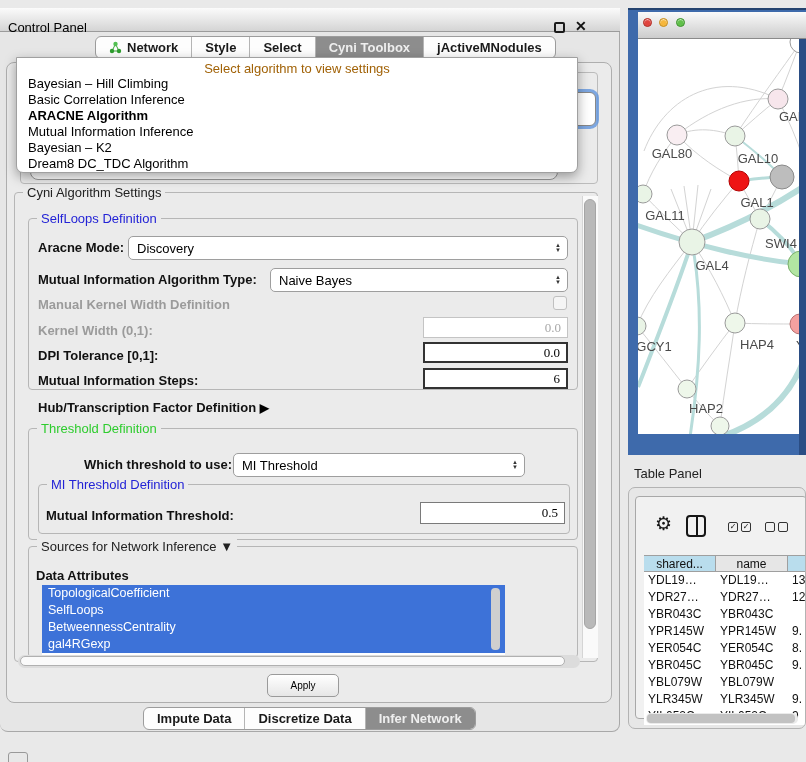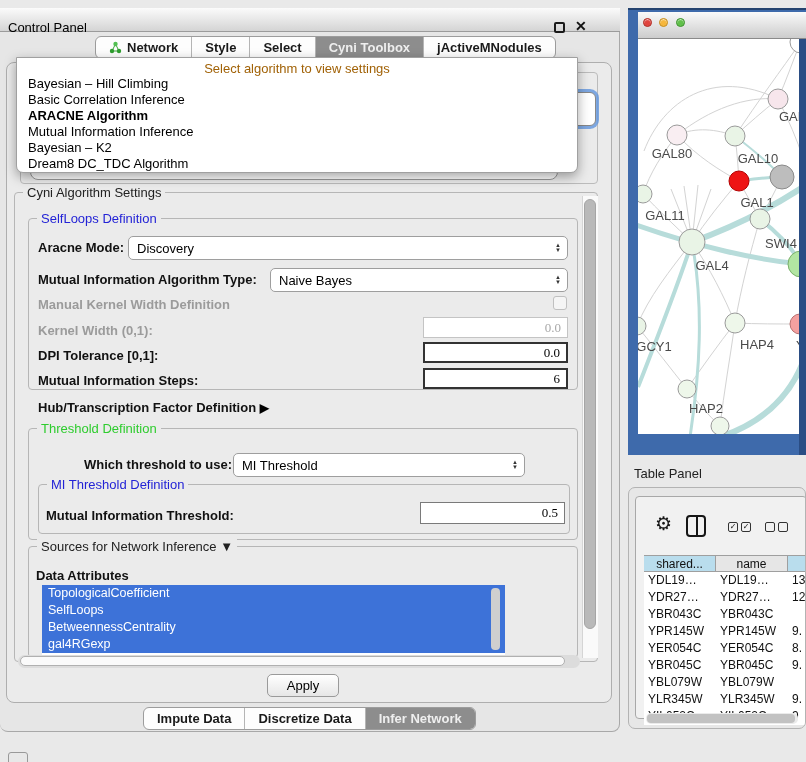--- a/index.html
+++ b/index.html
@@ -91,21 +91,21 @@
     background:#fafafa; border-left:1px solid #d5d5d5; }
   #settings-vthumb { position:absolute; left:584px; top:199px; width:12px; height:430px;
     background:#b9b9b9; border:1px solid #a5a5a5; border-radius:6px; }
   #settings-hscroll { position:absolute; left:18px; top:655px; width:562px; height:13px;
     background:#dcdcdc; border-radius:7px; z-index:6; }
   #settings-hthumb { position:absolute; left:2px; top:1px; width:545px; height:10px;
     background:#fafafa; border:1px solid #b0b0b0; border-radius:5px; }
 
   #apply-btn { position:absolute; left:267px; top:674px; width:72px; height:23px;
     background:linear-gradient(#ffffff,#e6e6e6); border:1px solid #9a9a9a; border-radius:5px;
-    font-size:13px; text-align:center; line-height:21px; color:#000; }
+    font-size:10px; text-align:center; line-height:21px; color:#000; }
 
   
   #net-window { position:absolute; left:628px; top:8px; width:178px; height:447px;
     background:#3e6aab; border-top:2px solid #24436f; overflow:hidden; }
   #nv-titlebar { position:absolute; left:10px; top:2px; width:168px; height:27px;
     background:linear-gradient(#fafafa,#cccccc); border-bottom:1px solid #8a8a8a; }
   .tlight { position:absolute; top:6px; width:9px; height:9px; border-radius:50%;
     box-shadow:inset 0 1px 1px rgba(255,255,255,.7); }
   #tl-red   { left:5px;  background:#e0443e; border:1px solid #b03028; }
   #tl-yellow{ left:21px; background:#f6b73c; border:1px solid #c58f22; }

